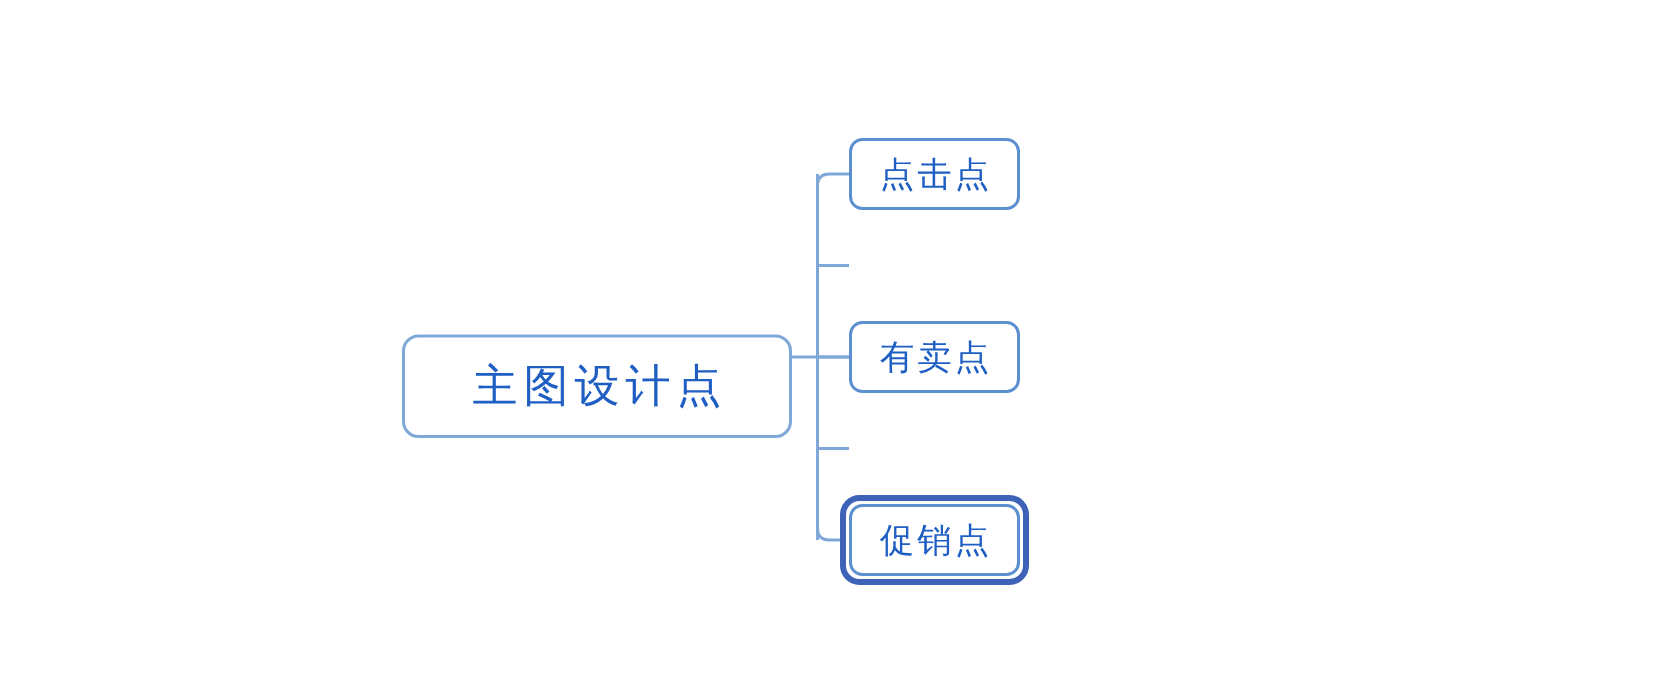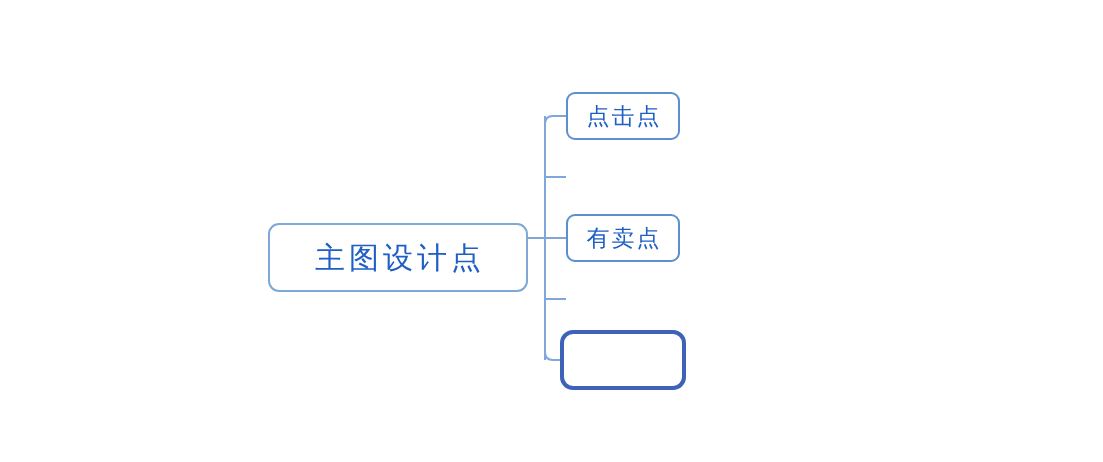--- a/index.html
+++ b/index.html
@@ -102,16 +102,19 @@
   <div class="node node-child" style="top:92px;">
     <span class="node-text">点击点</span>
   </div>
 
 
   <div class="node node-child" style="top:214px;">
     <span class="node-text">有卖点</span>
   </div>
 
 
+  <div class="node node-child" style="top:336px;">
+    <span class="node-text">促销点</span>
+  </div>
 
   <div class="selection-ring" style="left:560px; top:330px; width:126px; height:60px;"></div>
 
 </div>
 
 </body></html>

